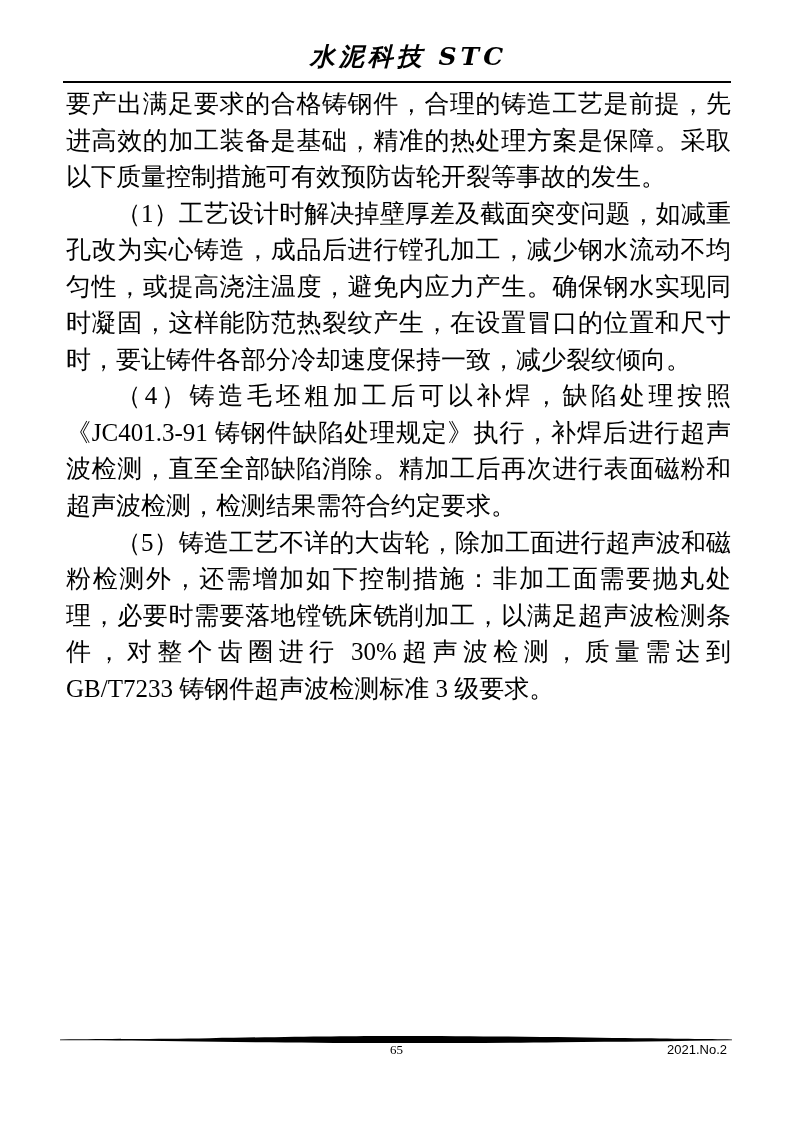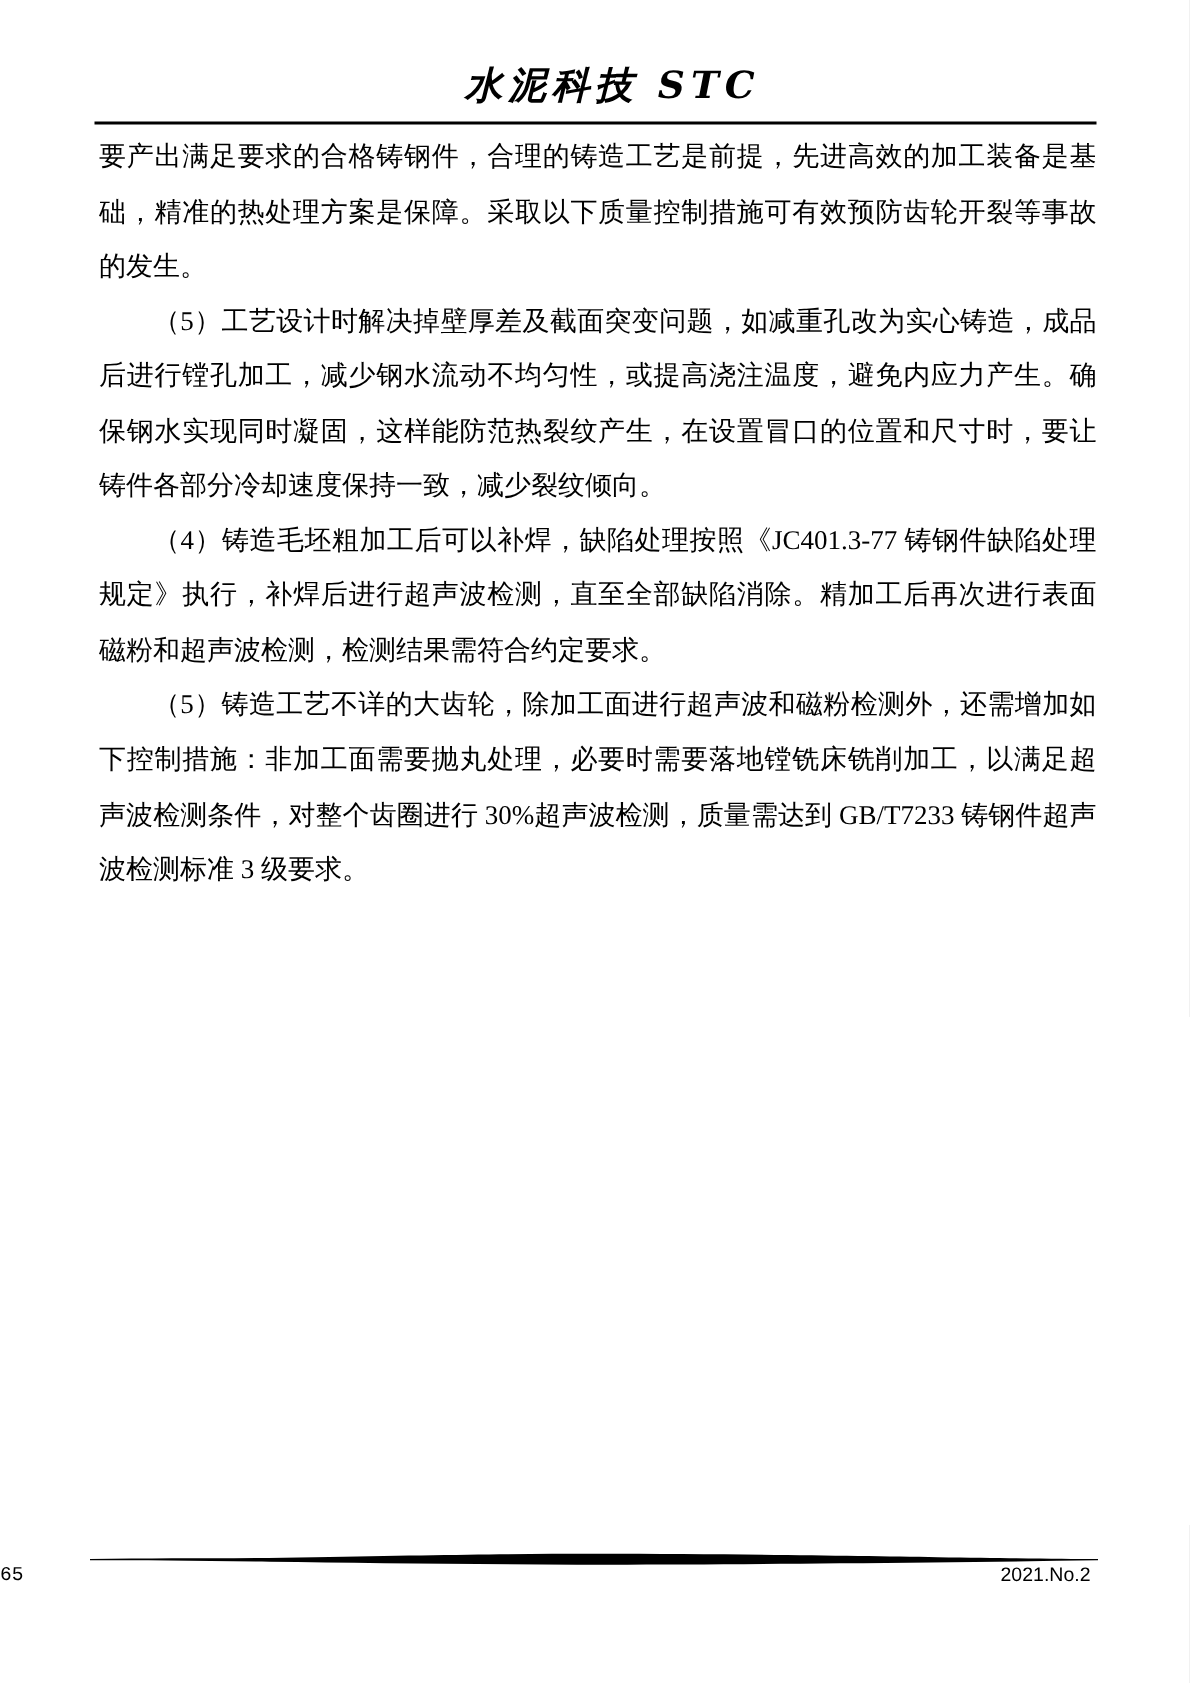--- a/index.html
+++ b/index.html
@@ -35,21 +35,21 @@
     top: 81px;
     width: 668px;
     height: 2px;
     background: #000000;
   }
   .article {
     position: absolute;
     left: 66px;
     top: 86px;
     width: 665px;
-    font-size: 18px;
+    font-size: 25px;
     line-height: 36.55px;
     text-align: justify;
     text-justify: inter-ideograph;
   }
   .article p {
     margin: 0;
     padding: 0;
   }
   .article p.indent {
     text-indent: 2em;
@@ -59,44 +59,45 @@
     left: 60px;
     top: 1035px;
     width: 672px;
     height: 9px;
   }
   .footer-page-number {
     position: absolute;
     top: 1042px;
     left: 0;
     width: 100%;
+    text-align: center;
     font-size: 13px;
-    font-family: Liberation Mono, monospace;
+    font-family: Liberation Serif, serif;
   }
   .footer-issue {
     position: absolute;
     top: 1042px;
     right: 66px;
     font-size: 13px;
     font-family: Liberation Sans, sans-serif;
   }
 </style>
 </head>
 <body>
 
 <div class="page">
 
   <div class="journal-title">水泥科技 STC</div>
 
   <div class="header-rule"></div>
 
   <div class="article">
     <p>要产出满足要求的合格铸钢件，合理的铸造工艺是前提，先进高效的加工装备是基础，精准的热处理方案是保障。采取以下质量控制措施可有效预防齿轮开裂等事故的发生。</p>
-    <p class="indent">（5）工艺设计时解决掉壁厚差及截面突变问题，如减重孔改为实心铸造，成品后进行镗孔加工，减少钢水流动不均匀性，或提高浇注温度，避免内应力产生。确保钢水实现同时凝固，这样能防范热裂纹产生，在设置冒口的位置和尺寸时，要让铸件各部分冷却速度保持一致，减少裂纹倾向。</p>
-    <p class="indent">（4）铸造毛坯粗加工后可以补焊，缺陷处理按照《JC401.3-77 铸钢件缺陷处理规定》执行，补焊后进行超声波检测，直至全部缺陷消除。精加工后再次进行表面磁粉和超声波检测，检测结果需符合约定要求。</p>
+    <p class="indent">（1）工艺设计时解决掉壁厚差及截面突变问题，如减重孔改为实心铸造，成品后进行镗孔加工，减少钢水流动不均匀性，或提高浇注温度，避免内应力产生。确保钢水实现同时凝固，这样能防范热裂纹产生，在设置冒口的位置和尺寸时，要让铸件各部分冷却速度保持一致，减少裂纹倾向。</p>
+    <p class="indent">（4）铸造毛坯粗加工后可以补焊，缺陷处理按照《JC401.3-91 铸钢件缺陷处理规定》执行，补焊后进行超声波检测，直至全部缺陷消除。精加工后再次进行表面磁粉和超声波检测，检测结果需符合约定要求。</p>
     <p class="indent">（5）铸造工艺不详的大齿轮，除加工面进行超声波和磁粉检测外，还需增加如下控制措施：非加工面需要抛丸处理，必要时需要落地镗铣床铣削加工，以满足超声波检测条件，对整个齿圈进行 30%超声波检测，质量需达到 GB/T7233 铸钢件超声波检测标准 3 级要求。</p>
   </div>
 
   <svg class="footer-divider" viewBox="0 0 672 9" preserveAspectRatio="none">
     <path d="M0,4.4
              C 50,3.6 90,4.3 150,3.2
              C 230,1.7 285,0.9 336,0.9
              C 430,0.9 510,2.3 565,3.1
              C 615,3.8 648,4.2 672,4.4
              L 672,5.2

